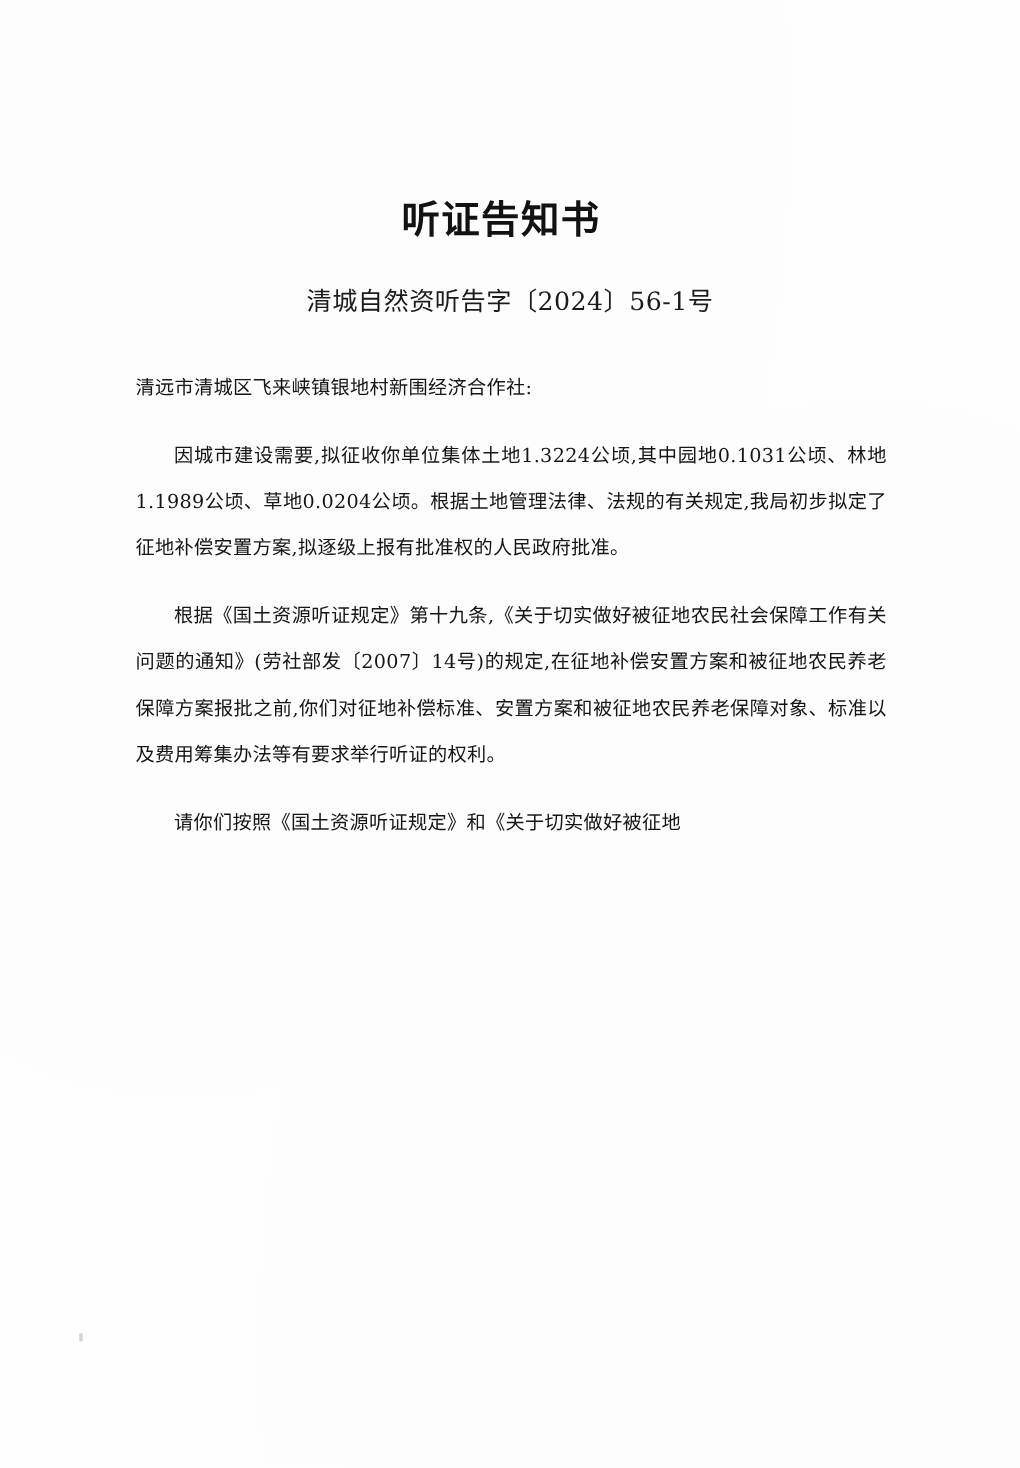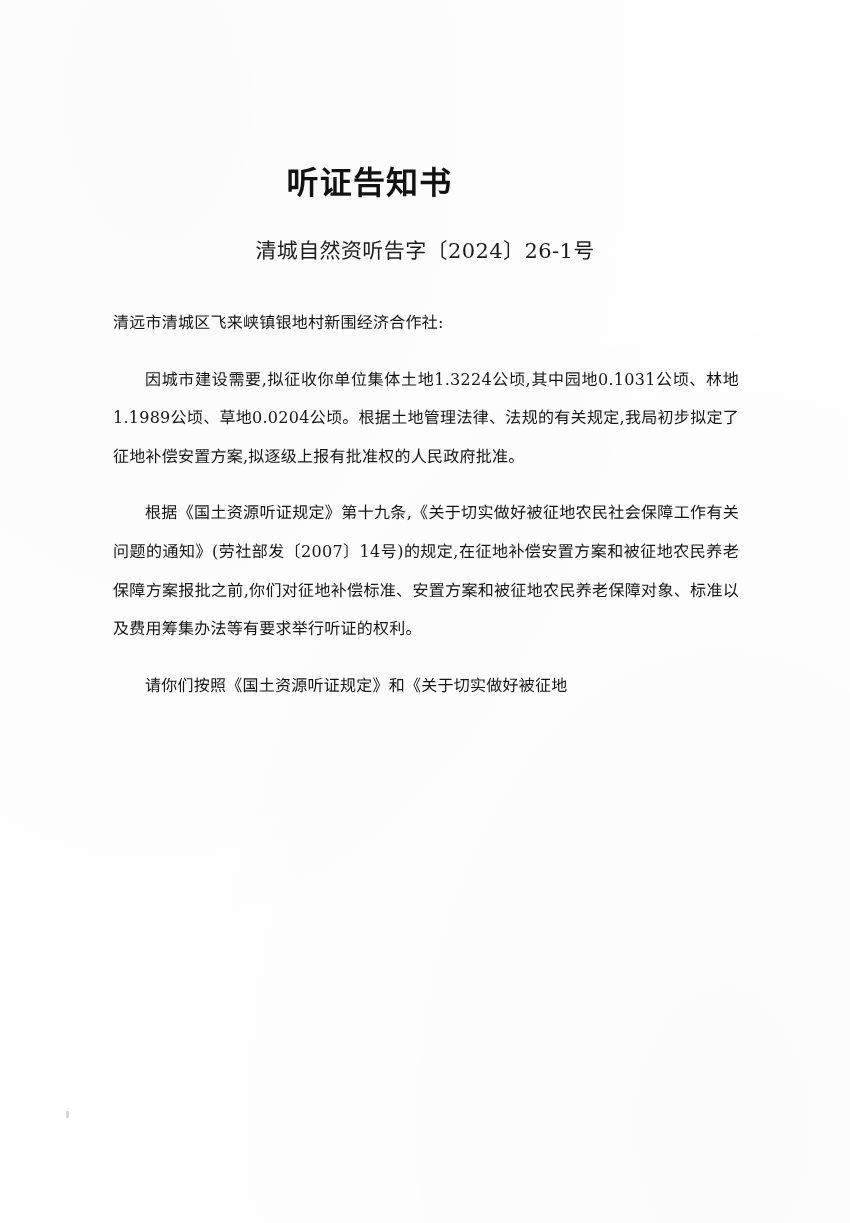--- a/index.html
+++ b/index.html
@@ -33,20 +33,21 @@
     top: 163px;
     left: 0;
     width: 739px;
     text-align: center;
     font-family: "DejaVu Sans", "Liberation Sans", sans-serif;
     font-weight: 700;
     font-size: 32px;
     line-height: 40px;
     letter-spacing: 1.2px;
     color: #121212;
+    padding-left: 48px;
   }
 
   
   #doc-number {
     position: absolute;
     top: 236px;
     left: 0;
     width: 850px;
     text-align: center;
     font-size: 21px;
@@ -96,21 +97,21 @@
     border-radius: 1px;
   }
 </style>
 </head>
 <body>
 
 <div id="page">
 
   <div id="doc-title">听证告知书</div>
 
-  <div id="doc-number">清城自然资听告字〔2024〕26-1号</div>
+  <div id="doc-number">清城自然资听告字〔2024〕56-1号</div>
 
   <div id="doc-body">
     <p class="addressee">清远市清城区飞来峡镇银地村新围经济合作社:</p>
     <p class="indent">因城市建设需要,拟征收你单位集体土地1.3224公顷,其中园地0.1031公顷、林地1.1989公顷、草地0.0204公顷。根据土地管理法律、法规的有关规定,我局初步拟定了征地补偿安置方案,拟逐级上报有批准权的人民政府批准。</p>
     <p class="indent">根据《国土资源听证规定》第十九条,《关于切实做好被征地农民社会保障工作有关问题的通知》(劳社部发〔2007〕14号)的规定,在征地补偿安置方案和被征地农民养老保障方案报批之前,你们对征地补偿标准、安置方案和被征地农民养老保障对象、标准以及费用筹集办法等有要求举行听证的权利。</p>
     <p class="indent truncated">请你们按照《国土资源听证规定》和《关于切实做好被征地</p>
   </div>
 
   <div id="scan-speck"></div>
 

